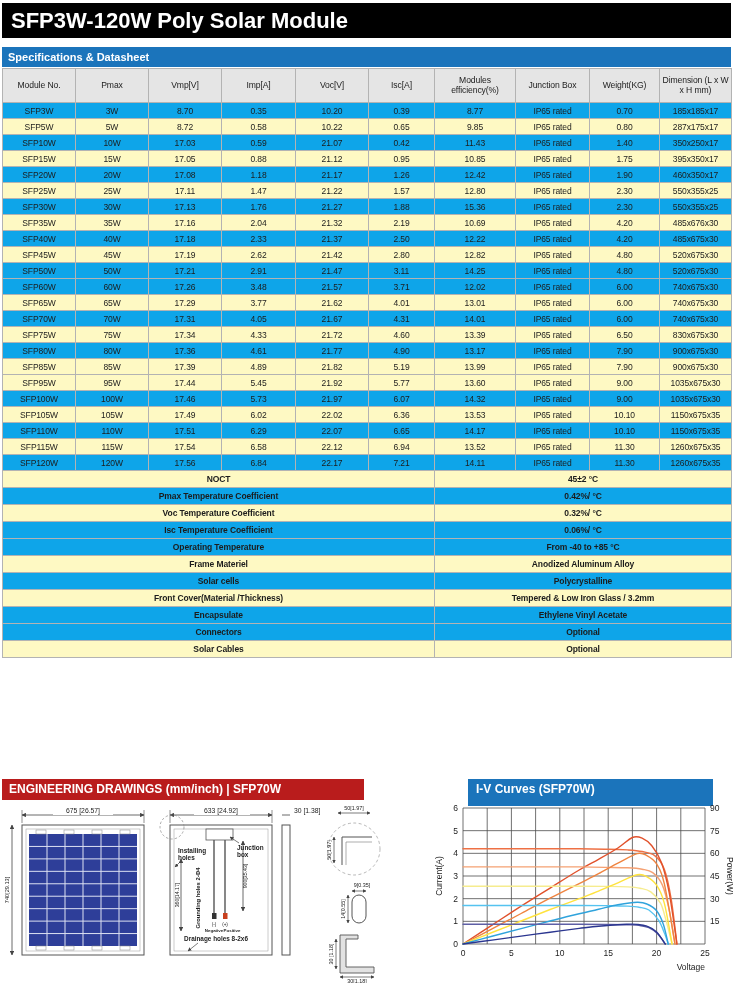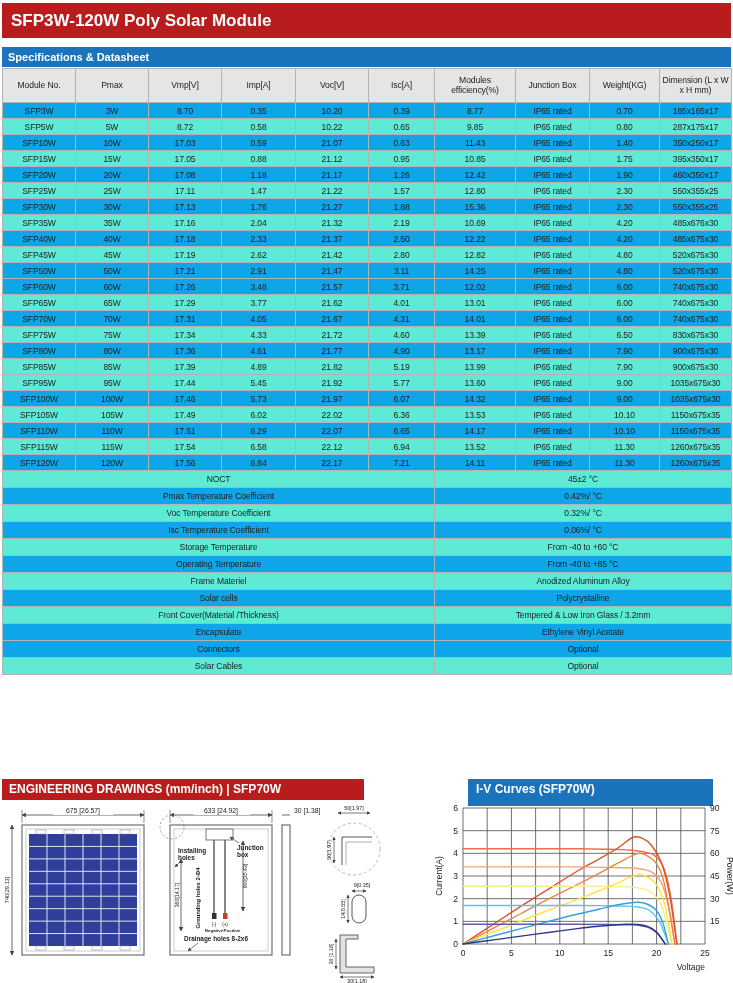--- a/index.html
+++ b/index.html
@@ -1,34 +1,34 @@
 <!DOCTYPE html>
 <html><head>
 <meta charset="utf-8">
 <style>
   html,body{margin:0;padding:0;background:#fff;}
   .page{position:relative;width:733px;height:983px;background:#fff;overflow:hidden;
         font-family:"Liberation Sans",sans-serif;color:#1c1c1c;}
   .bar{position:absolute;color:#fff;font-weight:bold;box-sizing:border-box;}
-  .header-orange{left:2px;top:3px;width:729px;height:35px;background:#b91c1c;
-        font-size:17px;line-height:35px;padding-left:9px;}
+  .header-orange{left:2px;top:3px;width:729px;height:35px;background:#000000;
+        font-size:22px;line-height:35px;padding-left:9px;}
   .specs-bar{left:2px;top:47px;width:729px;height:20px;background:#1b74bb;
         font-size:11px;line-height:20px;padding-left:6px;}
   .eng-bar{left:2px;top:779px;width:362px;height:21px;background:#b91c1c;
         font-size:12px;line-height:21px;padding-left:7px;}
   .iv-bar{left:468px;top:779px;width:245px;height:27px;background:#1b74bb;
         font-size:12px;line-height:21px;padding-left:8px;}
   table.spec{position:absolute;left:2px;top:68px;width:729px;border-collapse:collapse;
         table-layout:fixed;font-size:8.5px;letter-spacing:-0.1px;}
   table.spec td,table.spec th{border:1px solid #b3b3b3;text-align:center;vertical-align:middle;
         padding:0 1px;overflow:hidden;}
   table.spec thead th{height:33px;background:#e5e5e5;font-weight:normal;font-size:8.6px;line-height:1.15;text-align:center;}
   table.spec tbody tr{height:16px;background:#0ea5e9;}
-  table.spec tbody tr.shade{background:#5eead4;}
-  table.spec tbody tr.specrow{height:17px;}
+  table.spec tbody tr.shade{background:#fef9c3;}
+  table.spec tbody tr.specrow{height:17px;font-weight:bold;}
   svg text{font-family:"Liberation Sans",sans-serif;fill:#1c1c1c;}
   .eng-svg{position:absolute;left:2px;top:801px;}
   .chart-svg{position:absolute;left:433px;top:799px;}
 </style>
 </head>
 <body>
 
 <div class="page">
 
   <div class="bar header-orange">SFP3W-120W Poly Solar Module</div>
@@ -85,21 +85,21 @@
           <td>IP65 rated</td>
           <td>0.80</td>
           <td>287x175x17</td>
         </tr>
         <tr>
           <td>SFP10W</td>
           <td>10W</td>
           <td>17.03</td>
           <td>0.59</td>
           <td>21.07</td>
-          <td>0.63</td>
+          <td>0.42</td>
           <td>11.43</td>
           <td>IP65 rated</td>
           <td>1.40</td>
           <td>350x250x17</td>
         </tr>
         <tr class="shade">
           <td>SFP15W</td>
           <td>15W</td>
           <td>17.05</td>
           <td>0.88</td>
@@ -346,24 +346,20 @@
           <td colspan="6">Pmax Temperature Coefficient</td>
           <td colspan="4">0.42%/ °C</td>
         </tr>
         <tr class="specrow shade">
           <td colspan="6">Voc Temperature Coefficient</td>
           <td colspan="4">0.32%/ °C</td>
         </tr>
         <tr class="specrow">
           <td colspan="6">Isc Temperature Coefficient</td>
           <td colspan="4">0.06%/ °C</td>
-        </tr>
-        <tr class="specrow shade">
-          <td colspan="6">Storage Temperature</td>
-          <td colspan="4">From -40 to +60 °C</td>
         </tr>
         <tr class="specrow">
           <td colspan="6">Operating Temperature</td>
           <td colspan="4">From -40 to +85 °C</td>
         </tr>
         <tr class="specrow shade">
           <td colspan="6">Frame Materiel</td>
           <td colspan="4">Anodized Aluminum Alloy</td>
         </tr>
         <tr class="specrow">

